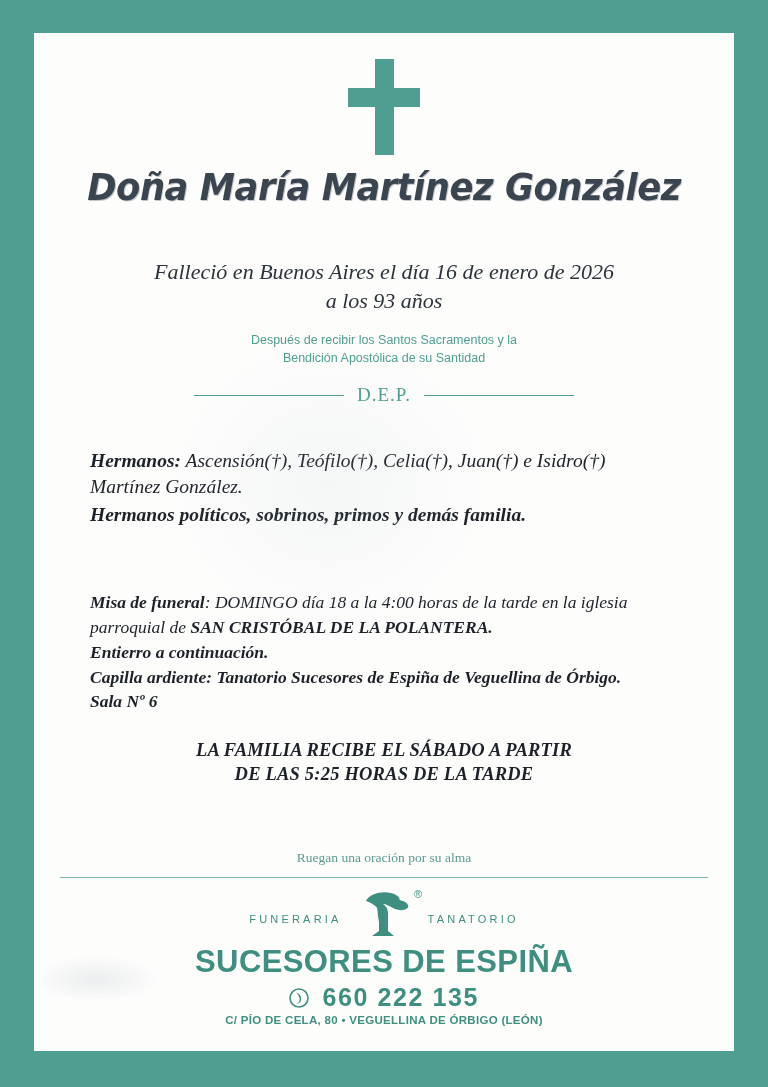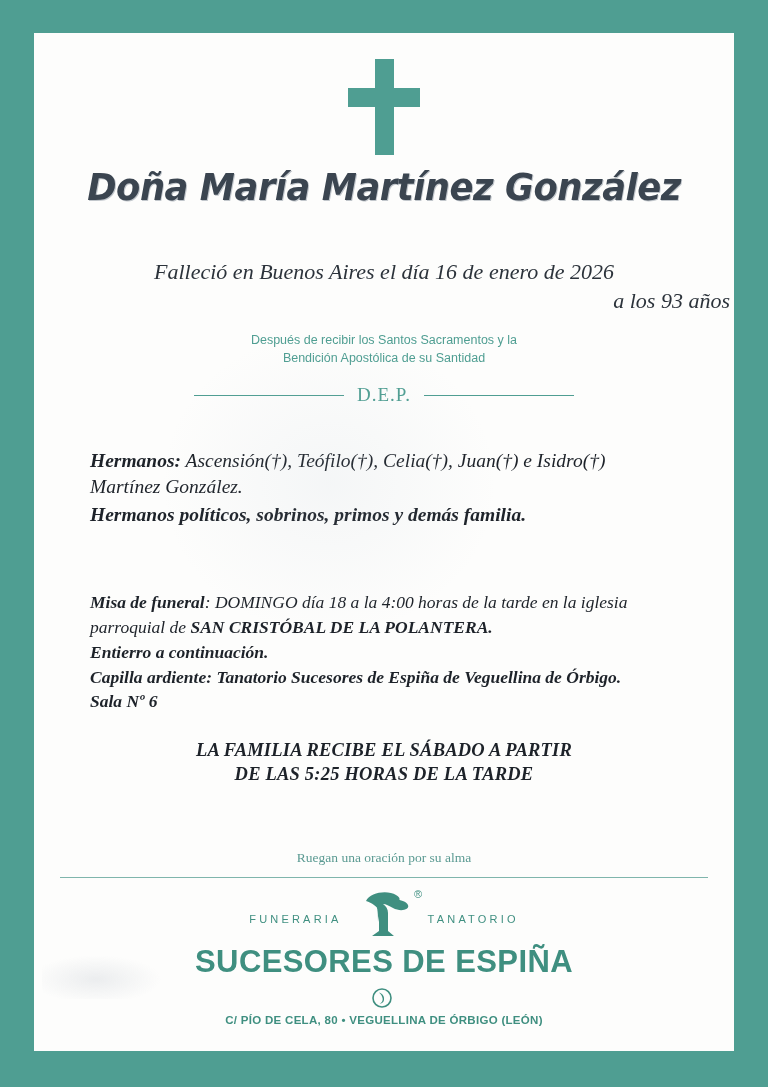--- a/index.html
+++ b/index.html
@@ -99,21 +99,20 @@
   .death {
     text-align: center;
     font-style: italic;
     font-size: 22px;
     color: #2c333b;
     margin-top: 48px;
     line-height: 1.32;
   }
   .death .age {
     display: block;
-    text-align: right;
   }
 
   
   .sacraments {
     text-align: center;
     font-size: 12.5px;
     color: #4f9e92;
     line-height: 1.45;
     margin-top: 16px;
     font-family: "Liberation Sans", sans-serif;
@@ -346,18 +345,19 @@
           <span class="w">TANATORIO</span>
         </div>
       </div>
       <div class="brand">SUCESORES DE ESPIÑA</div>
       <div class="phone">
         <svg class="tel-icon" width="20" height="20" viewBox="0 0 20 20">
           <circle cx="10" cy="10" r="9" fill="none" stroke="#3f8f80" stroke-width="1.6"></circle>
           <path d="M7 4.5 C11 6, 12.5 8.5, 12 12 C11.6 14.6, 9.6 15.8, 7.6 15.4
                    C10 14.6, 11 12.6, 10.6 10.4 C10.2 8, 8.8 6, 7 4.5 Z" fill="#3f8f80"></path>
         </svg>
+        <span>660 222 135</span>
       </div>
       <div class="address">C/ PÍO DE CELA, 80 • VEGUELLINA DE ÓRBIGO (LEÓN)</div>
     </div>
 
   </div>
 </div>
 
 </body></html>

